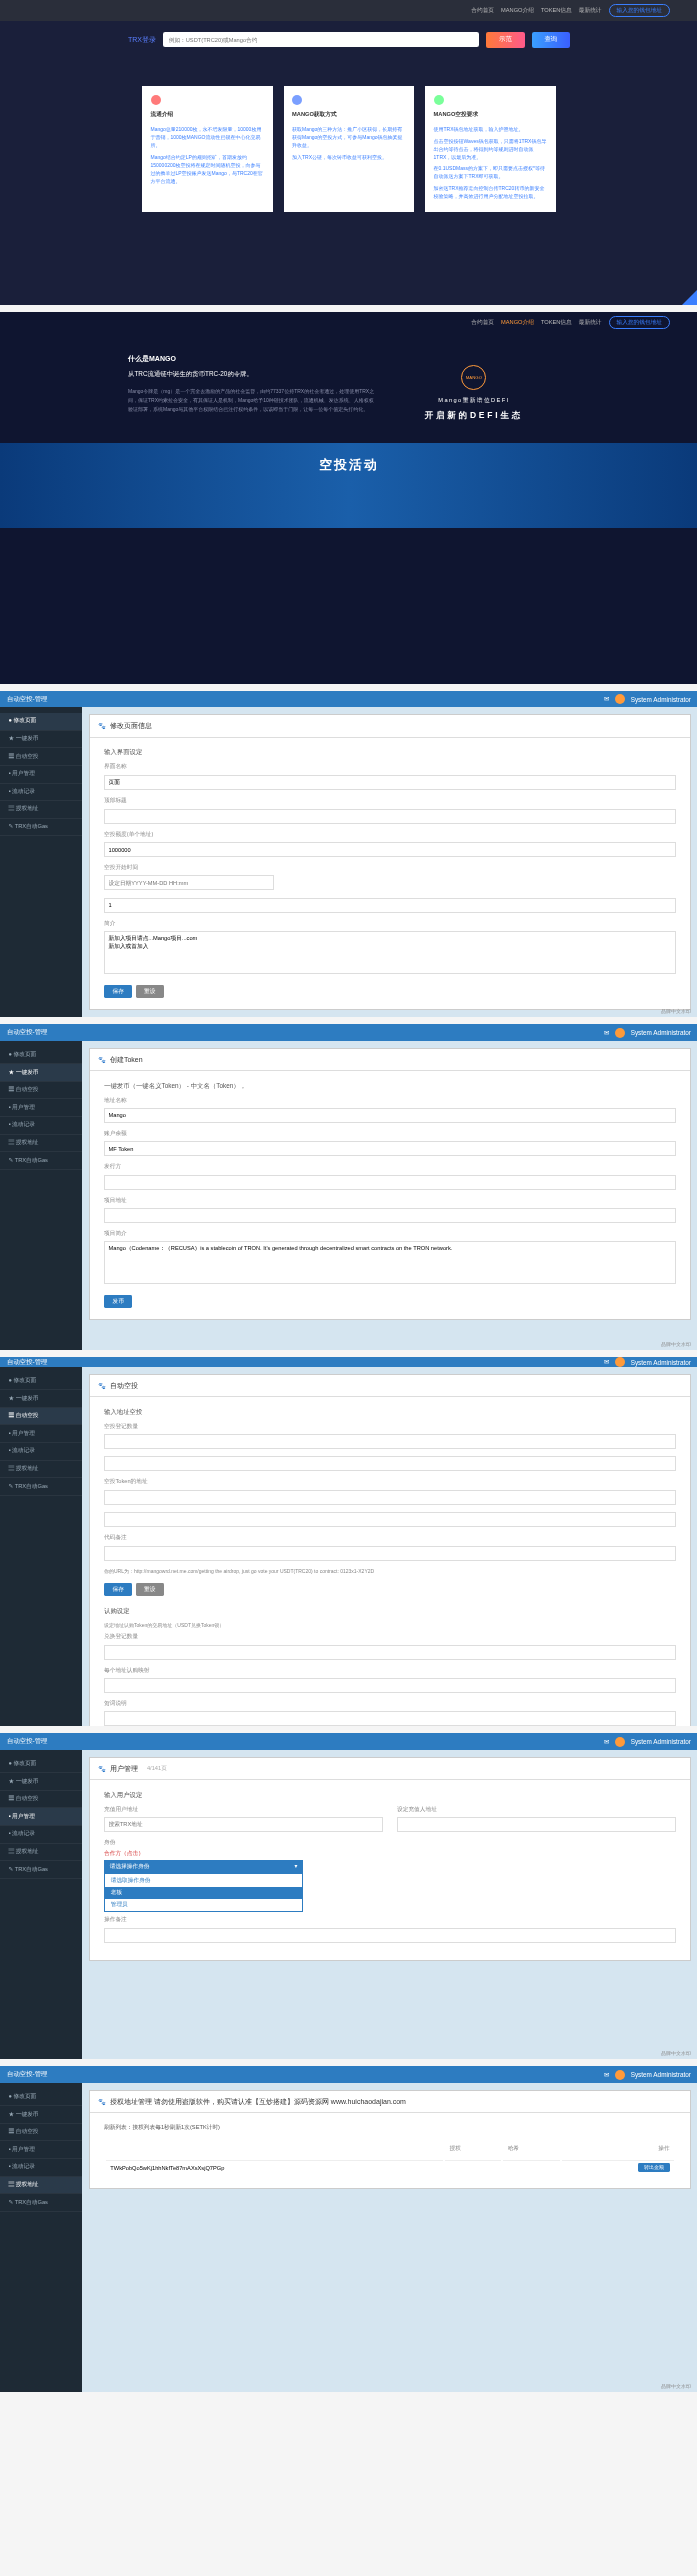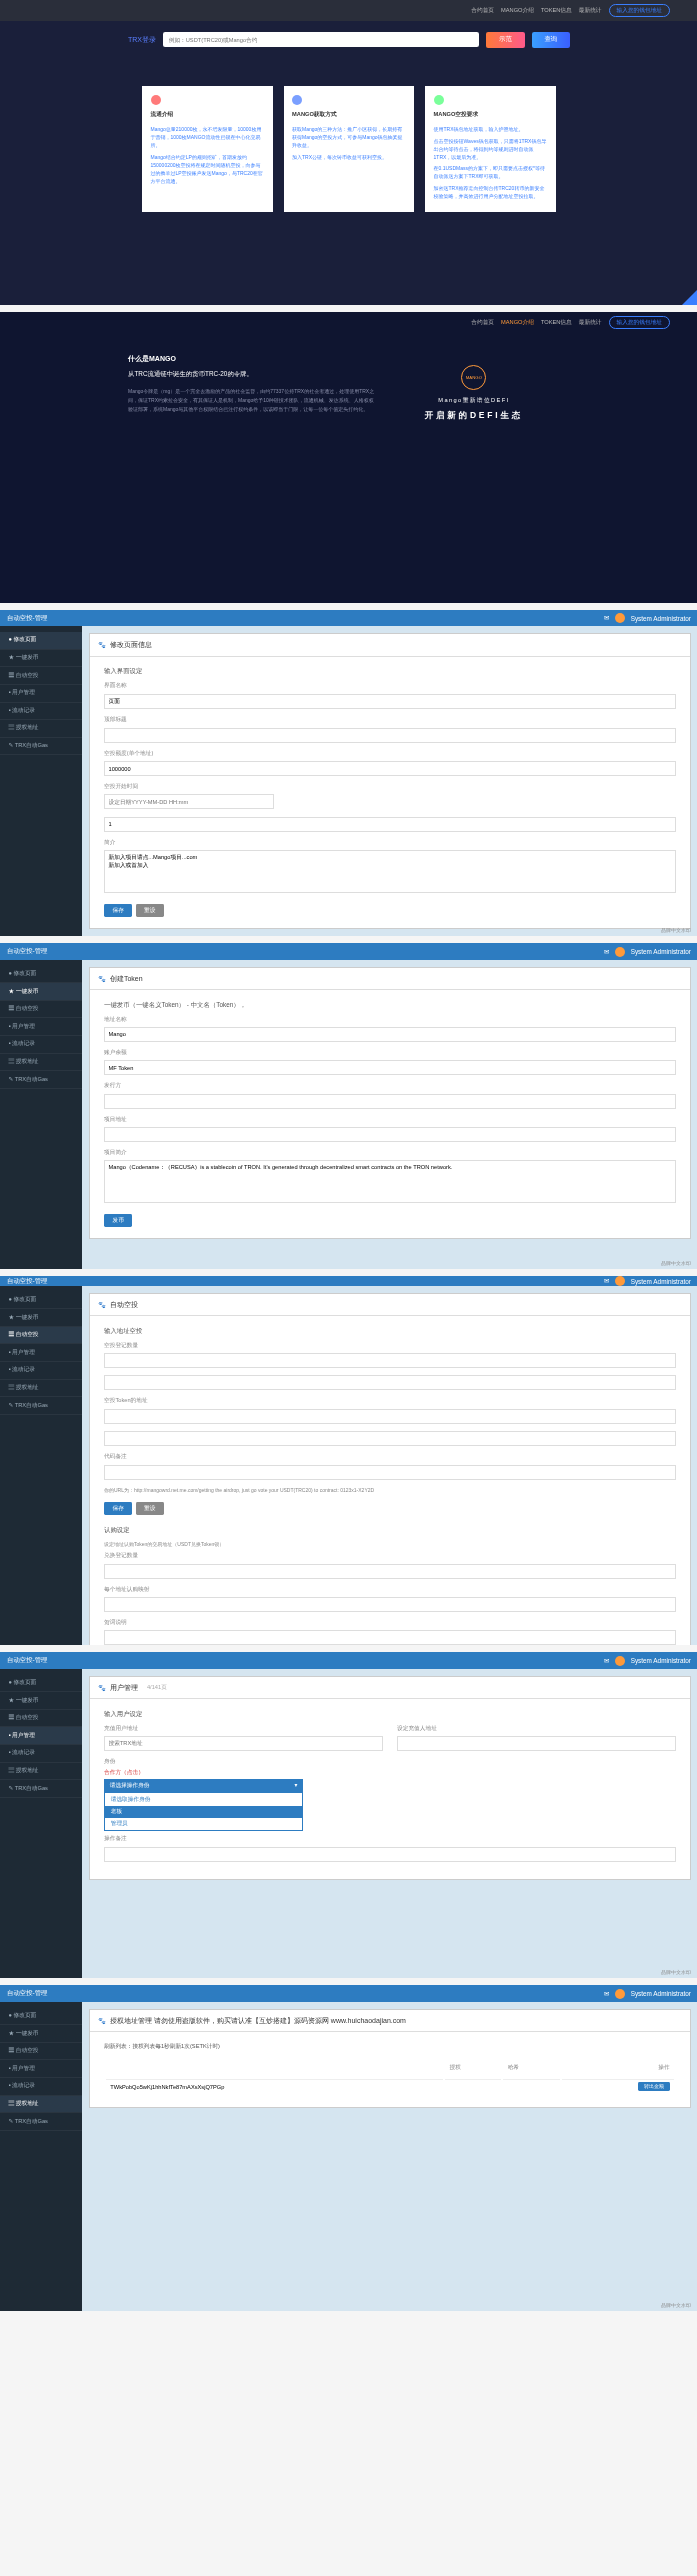--- a/index.html
+++ b/index.html
@@ -17,21 +17,21 @@
 .s1-btn1{background:linear-gradient(90deg,#ff7a3a,#ff5a8a);border:none;color:#fff;padding:3.5px 12.8px;border-radius:2.1px;font-size:6.4px}
 .s1-btn2{background:linear-gradient(90deg,#3a9fff,#3a5fff);border:none;color:#fff;padding:3.5px 12.8px;border-radius:2.1px;font-size:6.4px}
 .s1-cards{display:flex;gap:10.6px;padding:28px 142px 0}
 .s1-card{background:#fff;flex:1;padding:8.5px;font-size:5px;line-height:1.6}
 .s1-card h4{font-size:5.7px;margin-bottom:5.7px;color:#333}
 .s1-card p{color:#3a7fff;margin-bottom:3.5px}
 .s1-dot{display:inline-block;width:10px;height:10px;border-radius:50%;margin-bottom:3.5px}
 .s1-corner{position:absolute;right:0;bottom:0;width:0;height:0;border:8.5px solid #3a7fff;border-top-color:transparent;border-left-color:transparent}
 
 
-.s2{height:291px;background:#0f1530}
+.s2{height:372px;background:#0f1530}
 .s2-nav{height:21px;display:flex;justify-content:flex-end;align-items:center;padding:0 28px;gap:7px}
 .s2-nav a{color:#bbb;font-size:5.7px}
 .s2-nav a.active{color:#ff9a3a}
 .s2-nav .btn{border:0.7px solid #3a7fff;border-radius:7px;padding:1.4px 7px;color:#3a7fff}
 .s2-main{display:flex;padding:21px 128px}
 .s2-left{flex:1.3;color:#fff}
 .s2-left h3{font-size:7px;margin-bottom:5.7px}
 .s2-left .sub{font-size:6.4px;margin-bottom:8.5px}
 .s2-left .desc{font-size:5px;color:#8a8faa;line-height:1.8}
 .s2-right{flex:1;text-align:center;color:#fff}
@@ -132,20 +132,23 @@
       <h3>什么是MANGO</h3>
       <div class="sub">从TRC流通链中诞生的货币TRC-20的令牌。</div>
       <div class="desc">Mango令牌是（mg）是一个完全去激励的产品的社会监督，由约77337位持TRX的社会者通过，处理使用TRX之间，保证TRX约索拉会安全，有其保证人是机制，Mango给予10种链技术团队，流通机械、发达系统、人格权权验证部署，系统Mango与其他平台权限结合已注行权约条件，以该即当于门限，让每一位每个值定头打约化。</div>
     </div>
     <div class="s2-right">
       <div class="s2-logo">MANGO</div>
       <p>Mango重新谱位DEFI</p>
       <h2>开启新的DEFI生态</h2>
     </div>
   </div>
+  <div class="s2-banner">
+    <h1>空投活动</h1>
+  </div>
 </div>
 
 <div class="screenshot admin">
   <div class="admin-top">
     <span>自动空投-管理</span>
     <div class="r">
         <span>✉</span>
         <span class="admin-av"></span>
         <span>System Administrator</span>
       </div>

